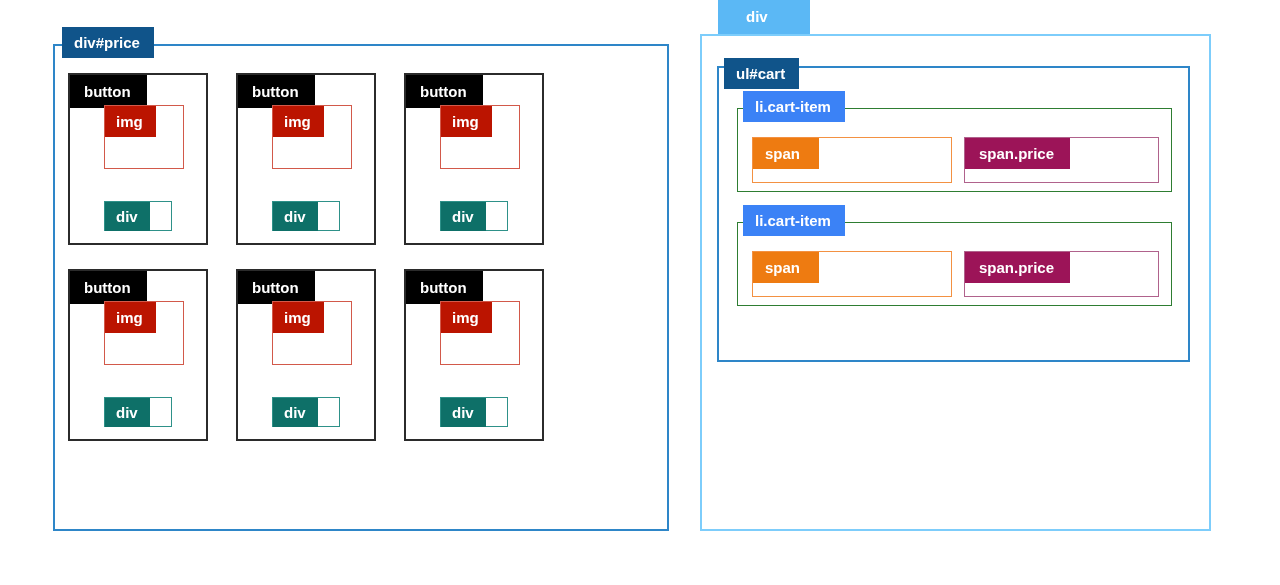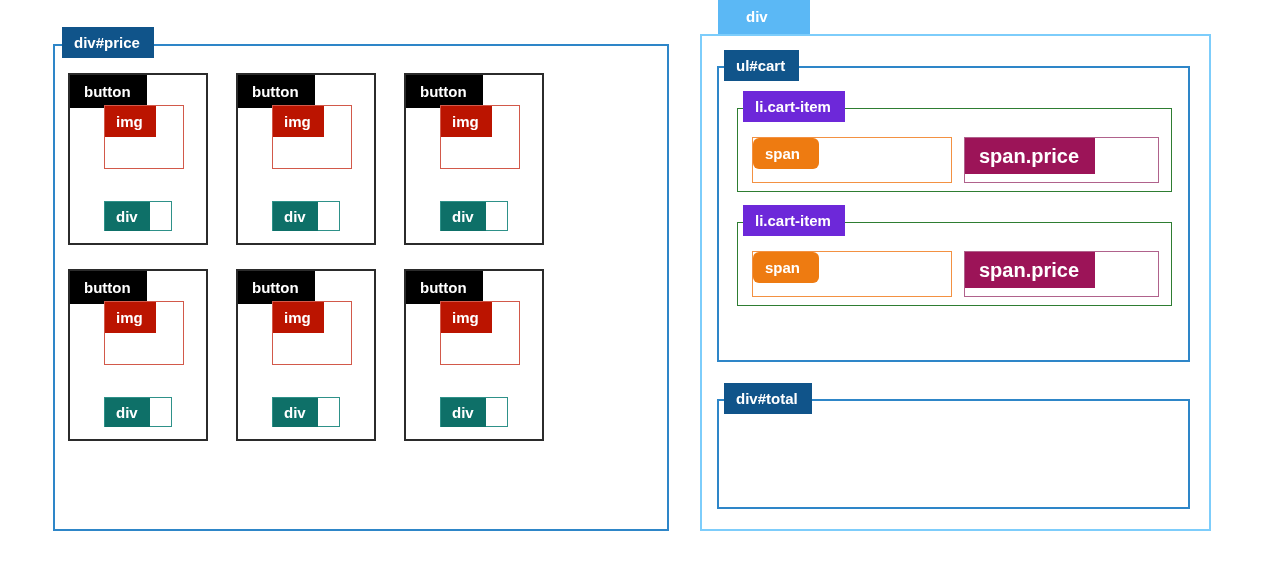--- a/index.html
+++ b/index.html
@@ -151,35 +151,36 @@
     left: 717px;
     top: 66px;
     width: 473px;
     height: 296px;
     border: 2px solid #2e86c8;
   }
   #cart-box > .tag {
     background: #10548a;
     transform: translateY(-18px);
     left: 5px;
+    margin-top: 8px;
   }
 
   
   .cart-item {
     position: absolute;
     left: 737px;
     width: 435px;
     height: 84px;
     box-sizing: border-box;
     border: 1.5px solid #2e7d32;
   }
   #cart-item-1 { top: 108px; }
   #cart-item-2 { top: 222px; }
   .cart-item > .tag {
-    background: #6d28d9;
+    background: #3b82f6;
     transform: translateY(-18px);
     left: 5px;
     padding: 8px 14px 8px 12px;
   }
 
   .span-box {
     position: absolute;
     left: 14px;
     top: 28px;
     width: 200px;
@@ -192,40 +193,39 @@
     position: absolute;
     left: 0;
     top: 0;
     background: #ee7b11;
     color: #ffffff;
     font-weight: bold;
     font-size: 15px;
     line-height: 1;
     padding: 8px 19px 8px 12px;
     white-space: nowrap;
-    border-radius: 6px;
   }
   .price-box {
     position: absolute;
     left: 226px;
     top: 28px;
     width: 195px;
     height: 46px;
     box-sizing: border-box;
     border: 1.5px solid #b0628c;
     background: #ffffff;
   }
   .price-box-tag {
     position: absolute;
     left: 0;
     top: 0;
     background: #9c1458;
     color: #ffffff;
     font-weight: bold;
-    font-size: 20px;
+    font-size: 15px;
     line-height: 1;
     padding: 8px 16px 8px 14px;
     white-space: nowrap;
   }
 
   
   #total-box {
     left: 717px;
     top: 399px;
     width: 473px;
@@ -332,17 +332,14 @@
   <div class="cart-item" id="cart-item-2">
     <span class="tag">li.cart-item</span>
     <div class="span-box">
       <span class="span-box-tag">span</span>
     </div>
     <div class="price-box">
       <span class="price-box-tag">span.price</span>
     </div>
   </div>
 
-  <div class="box" id="total-box">
-    <span class="tag">div#total</span>
-  </div>
 
 </div>
 
 </body></html>

